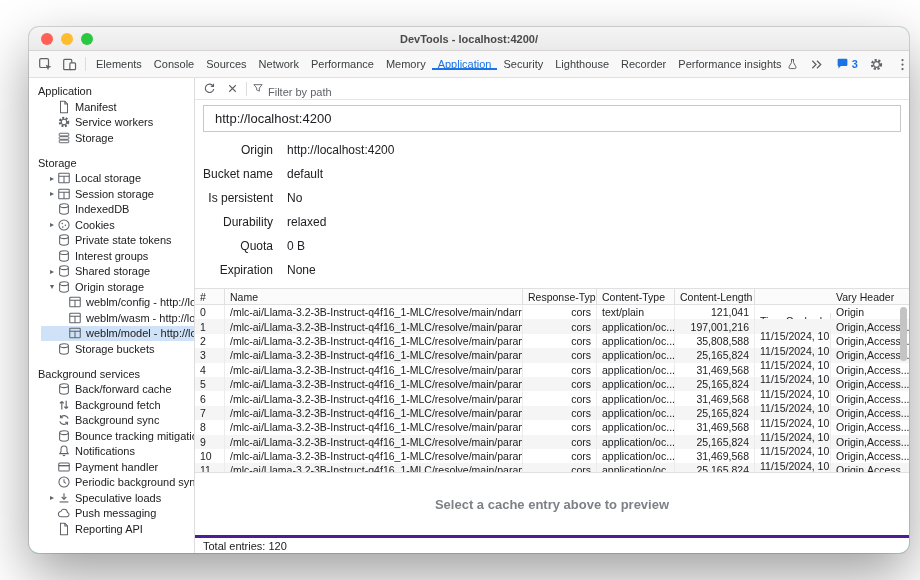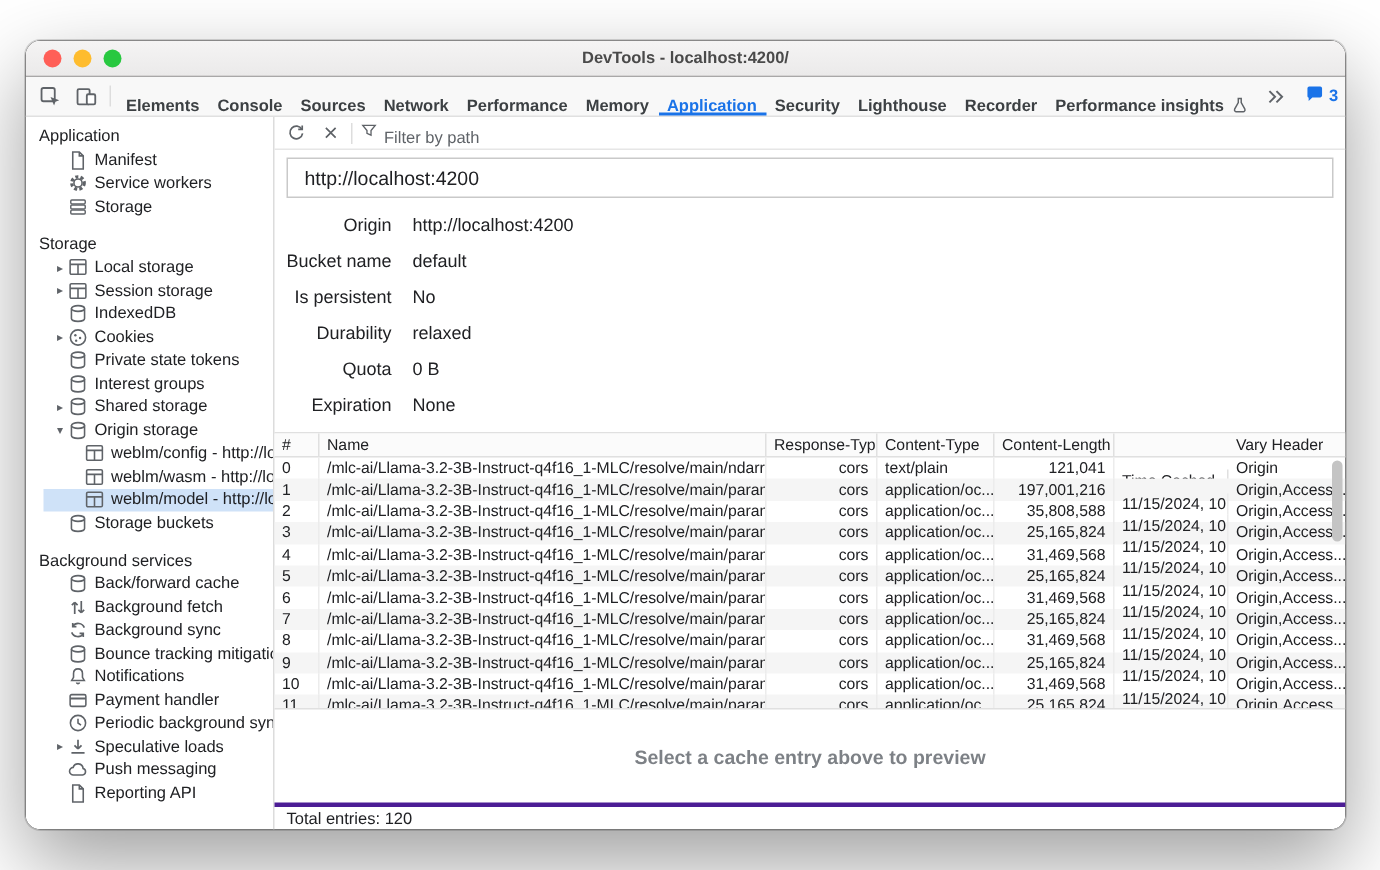--- a/index.html
+++ b/index.html
@@ -1,39 +1,39 @@
 <!DOCTYPE html>
 <html><head>
 <meta charset="utf-8">
 <style>
   * { box-sizing: border-box; margin: 0; padding: 0; }
   html, body { width: 920px; height: 580px; overflow: hidden; background: #ffffff;
     font-family: "Liberation Sans", sans-serif; }
 
-  .window { position: absolute; left: 17px; top: 27px; width: 880px; height: 526px;
-    background: #000000; border-radius: 10px; overflow: hidden;
+  .window { position: absolute; left: 29px; top: 27px; width: 880px; height: 526px;
+    background: #86efac; border-radius: 10px; overflow: hidden;
     box-shadow: 0 22px 55px rgba(0,0,0,.38), 0 0 0 1px rgba(0,0,0,.14);
     display: flex; flex-direction: column; }
 
   
   .titlebar { height: 24px; flex: none; background: linear-gradient(#f5f4f4, #ebeaea);
     border-bottom: 1px solid #d6d4d4; display: flex; align-items: center; position: relative; }
   .lights { display: flex; gap: 8px; margin-left: 12px; }
   .light { width: 12px; height: 12px; border-radius: 50%; }
   .light.red { background: #ff5f57; } .light.yellow { background: #febc2e; } .light.green { background: #28c840; }
   .win-title { position: absolute; left: 0; right: 0; text-align: center; font-size: 11px;
     font-weight: 600; color: #4a4a4a; pointer-events: none; }
 
   
   .tabbar { height: 27px; flex: none; background: #f8f8f8; border-bottom: 1px solid #e0e0e0;
     display: flex; align-items: stretch; padding: 0 4px; }
   .tbicon { width: 24px; display: flex; align-items: center; justify-content: center; flex: none; }
   .tbicon svg { width: 15px; height: 15px; }
   .vdiv { width: 1px; background: #ddd; margin: 6px 4px; flex: none; }
-  .tabs { display: flex; align-items: flex-end; flex: none; font-weight: bold; }
+  .tabs { display: flex; align-items: center; flex: none; }
   .tab { display: flex; align-items: center; gap: 4px; padding: 0 6px; font-size: 11px;
     color: #3c4043; white-space: nowrap; cursor: default; }
   .tab.selected { color: #1a73e8; box-shadow: inset 0 -2px 0 #1a73e8; }
   .tab .ticon svg { width: 13px; height: 13px; display: block; }
   .tab-right { margin-left: auto; display: flex; align-items: center; gap: 2px; }
   .badge { display: flex; align-items: center; gap: 3px; color: #1a73e8; font-size: 11px;
     font-weight: 700; padding: 0 5px; }
   .badge svg { width: 13px; height: 13px; }
 
   

